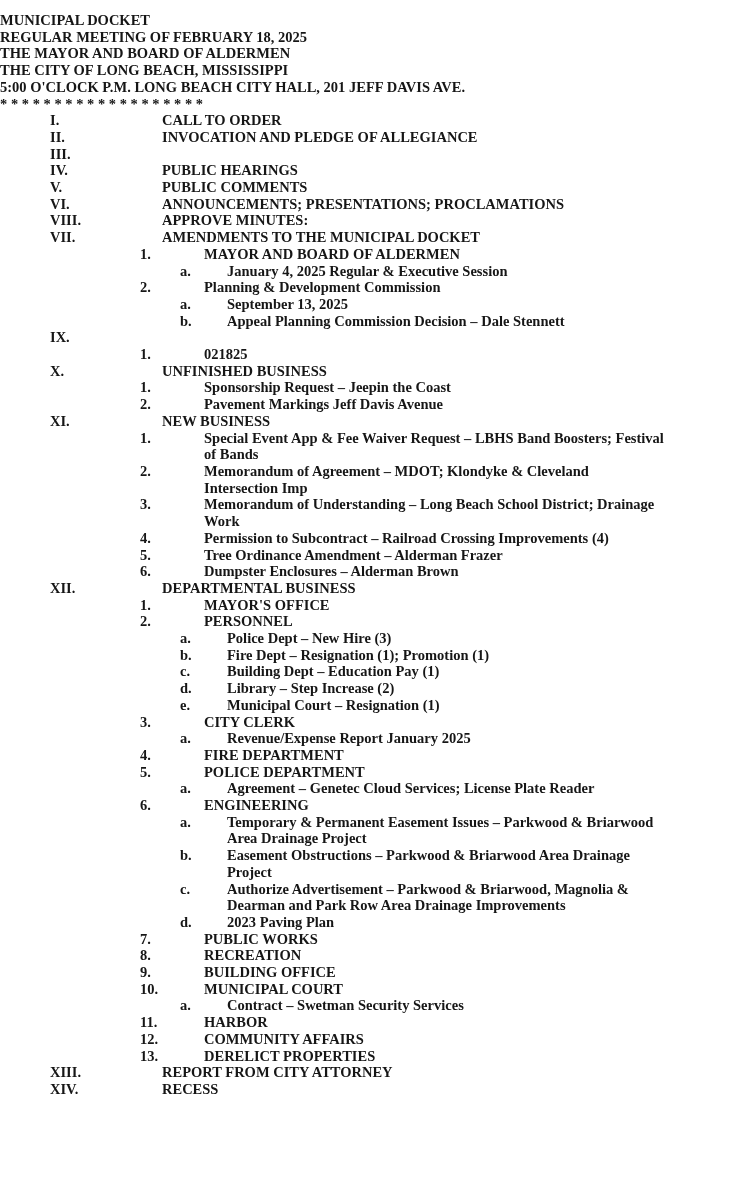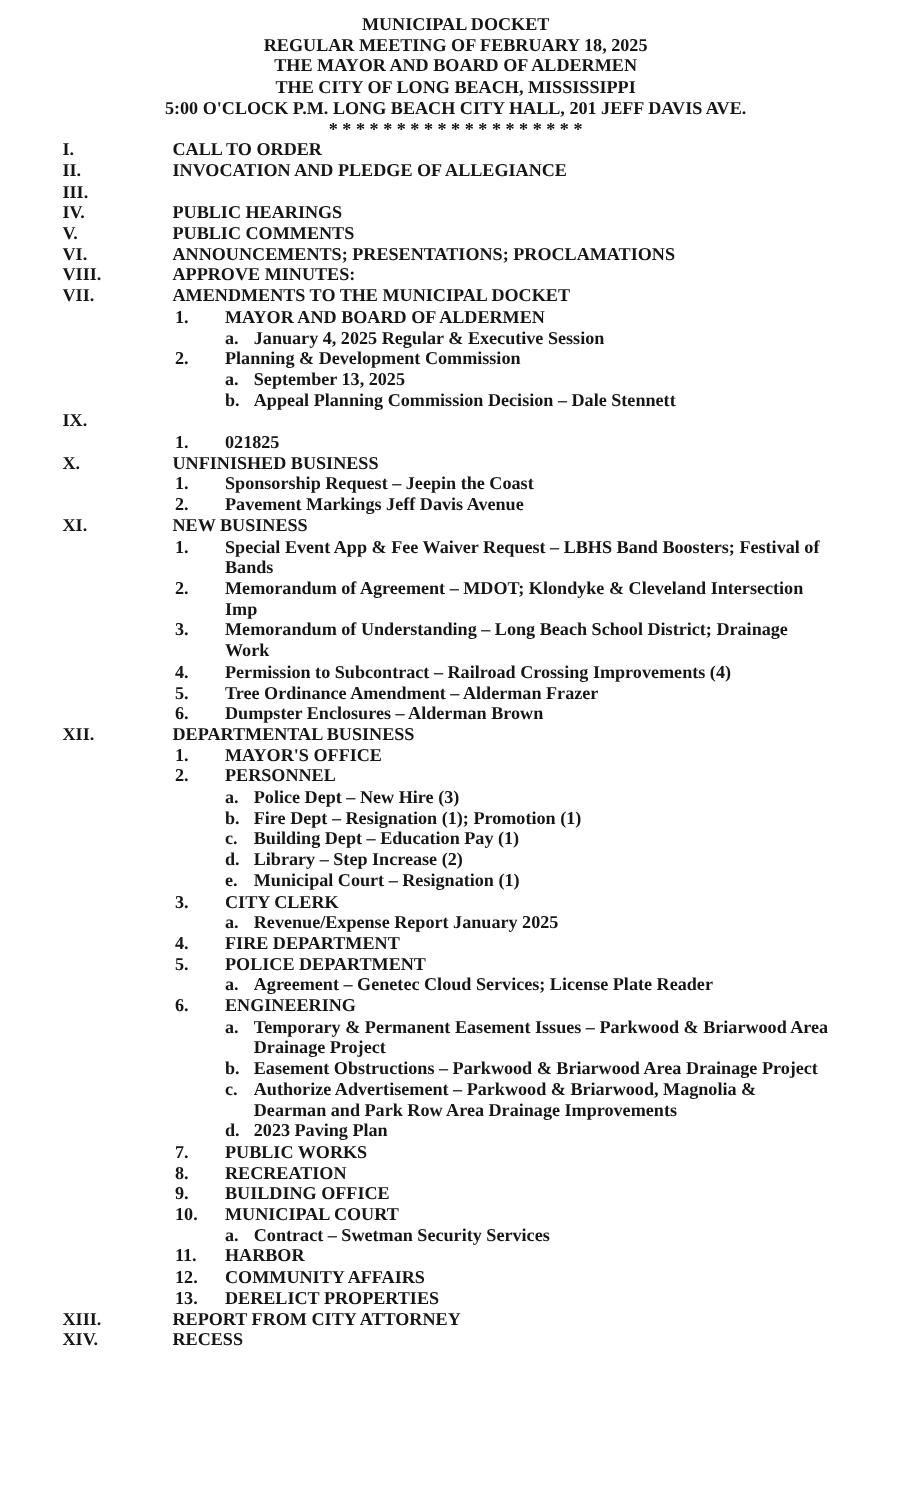--- a/index.html
+++ b/index.html
@@ -16,40 +16,39 @@
     color: #161616;
     font-size: 14.5px;
     line-height: 16.7px;
   }
   .page {
     padding-top: 12px;
     width: 729px;
     box-sizing: border-box;
   }
   .doc-header {
-    text-align: center;
   }
   .doc-header div {
     white-space: nowrap;
   }
   .agenda {
     padding-right: 64px;
   }
   .row {
     display: flex;
     align-items: flex-start;
   }
   .lvl1 { margin-left: 50px; }
   .lvl1 > .lbl { flex: 0 0 88px; }
   .lvl2 { margin-left: 140px; }
   .lvl2 > .lbl { flex: 0 0 40px; }
   .lvl3 { margin-left: 180px; }
   .lvl3 > .lbl { flex: 0 0 23px; }
   .lbl { white-space: nowrap; }
-  .txt { flex: 1 1 auto; }
+  .txt { flex: 1 1 auto; margin-left: 24px; }
 </style>
 </head>
 <body>
 
 <div class="page">
 
   <div class="doc-header">
     <div>MUNICIPAL DOCKET</div>
     <div>REGULAR MEETING OF FEBRUARY 18, 2025</div>
     <div>THE MAYOR AND BOARD OF ALDERMEN</div>

